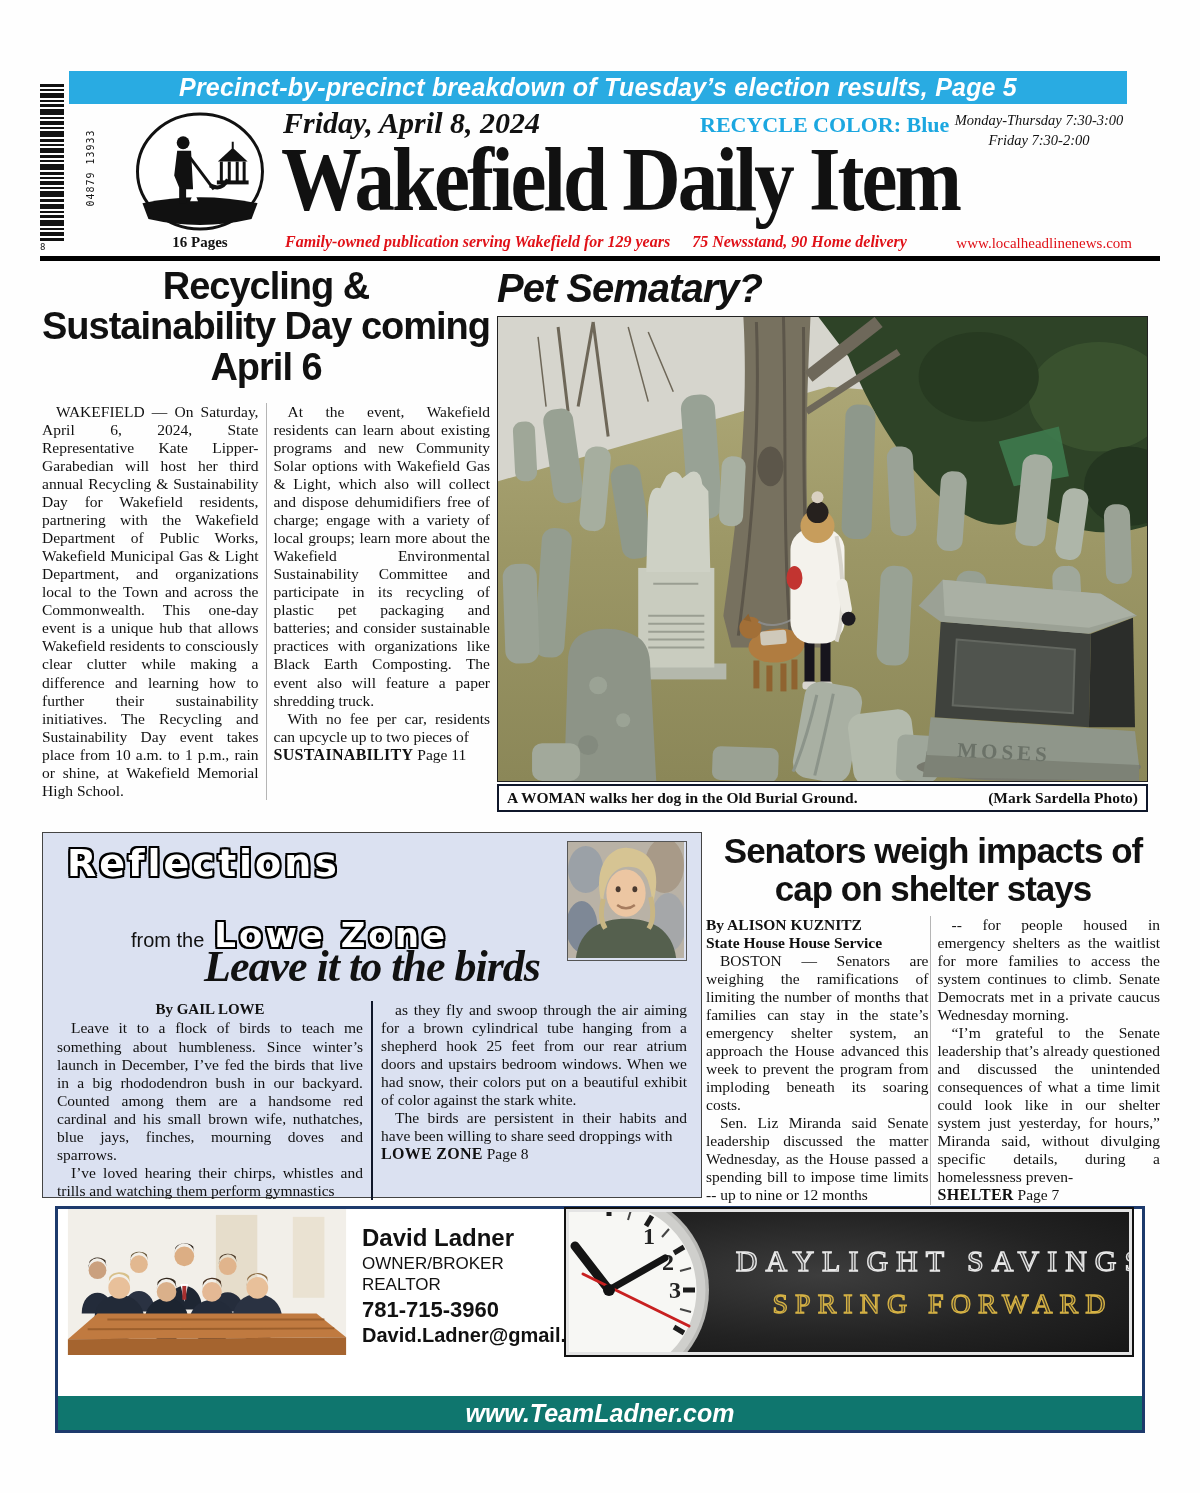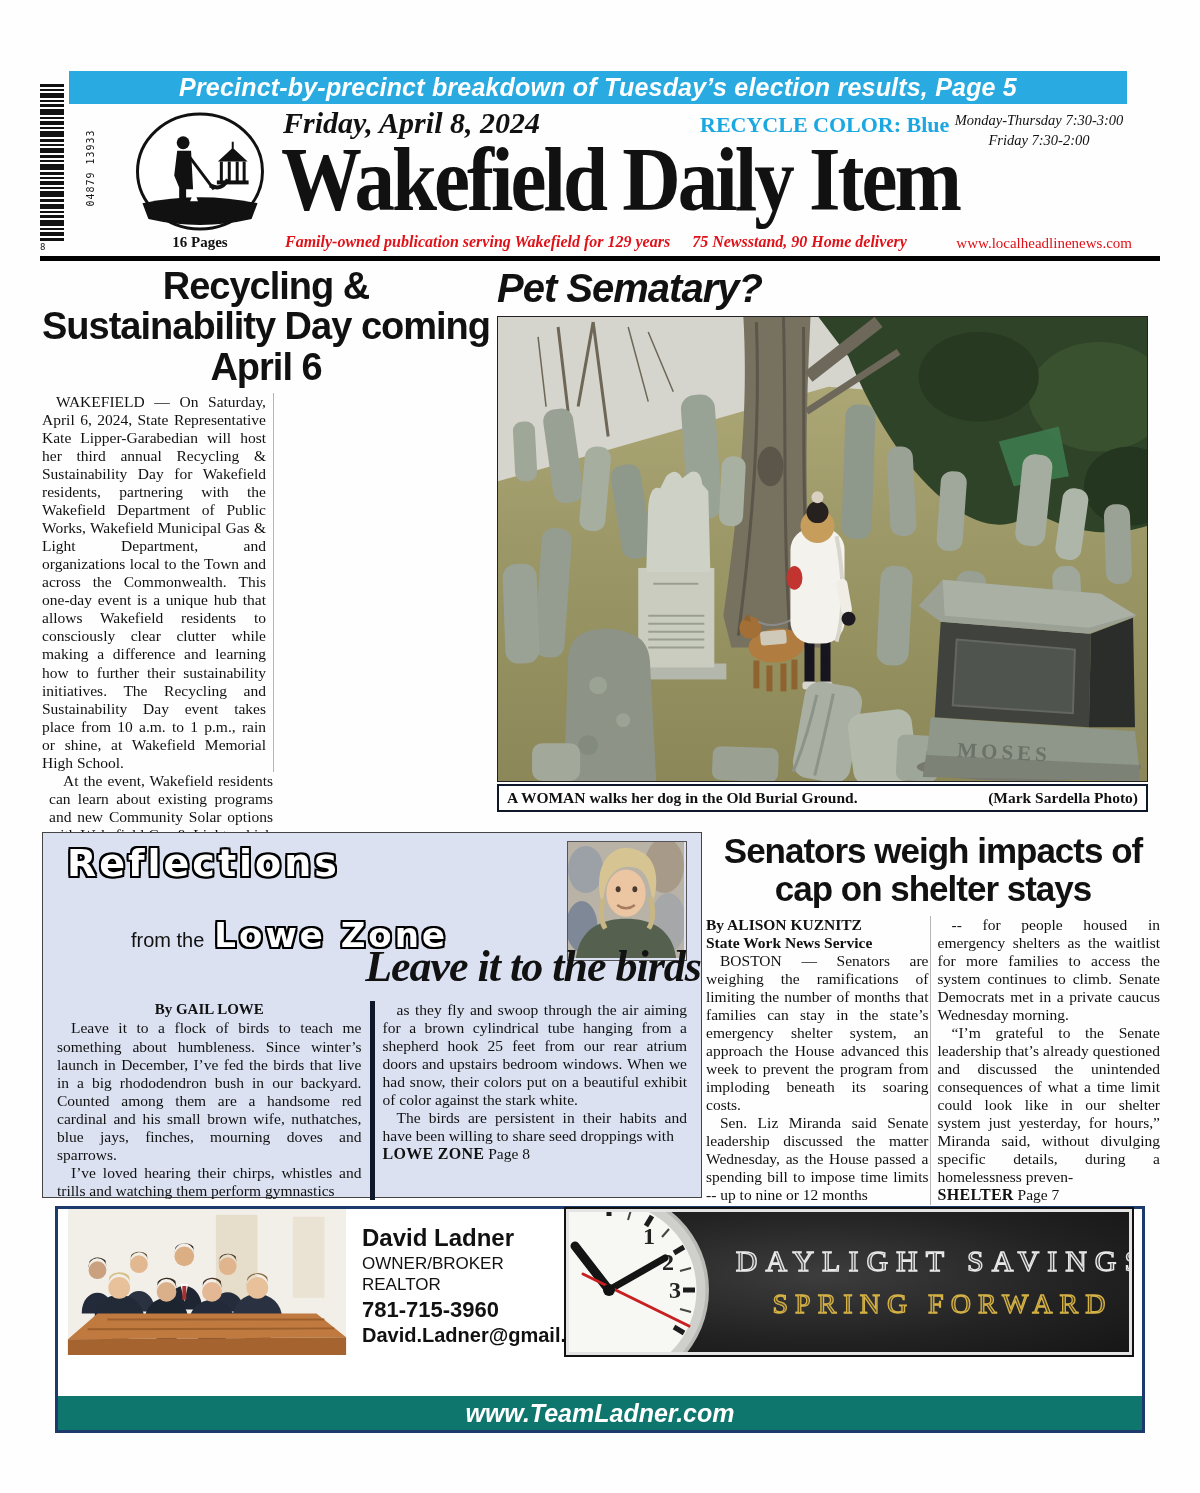--- a/index.html
+++ b/index.html
@@ -30,21 +30,21 @@
   .mast-rule{position:absolute;left:40px;top:256px;width:1120px;height:5px;background:#000;}
   
   .ncol p{margin:0;text-align:justify;text-indent:14px;font-size:15.5px;line-height:1.165;}
   .jump{margin-top:6px;text-align:center;text-indent:0 !important;}
   .jump b{font-size:16px;letter-spacing:.3px;}
   .jump span{font-size:15.5px;}
   
   .art-recycle{position:absolute;left:42px;top:266px;width:448px;}
   .art-recycle h1{margin:0;text-align:center;font-family:"Liberation Sans",sans-serif;font-weight:800;
          font-size:38px;line-height:1.06;letter-spacing:-1px;}
-  .art-recycle .cols{display:flex;margin-top:6px;flex-direction:column;}
+  .art-recycle .cols{display:flex;margin-top:16px;}
   .art-recycle .col{width:50%;}
   .art-recycle .col1{padding-right:7px;border-right:1px solid #b5b5b5;}
   .art-recycle .col2{padding-left:7px;}
   
   .art-pet{position:absolute;left:497px;top:266px;width:651px;}
   .art-pet h2{margin:0;font-family:"Liberation Sans",sans-serif;font-style:italic;font-weight:800;
          font-size:40px;letter-spacing:-1px;}
   .photo-frame{margin-top:5px;width:649px;height:464px;border:1px solid #222;background:#9c9766;overflow:hidden;}
   .photo-frame svg{display:block;width:100%;height:100%;}
   .caption{margin-top:2px;border:2px solid #0f172a;display:flex;justify-content:space-between;
@@ -52,25 +52,25 @@
   
   .lowe{position:absolute;left:42px;top:832px;width:658px;height:364px;background:#dbe1f1;border:1px solid #444;}
   .bubble{font-family:"DejaVu Sans",sans-serif;font-weight:800;color:#fff;letter-spacing:3px;
       text-shadow:-2px -2px 0 #000,2px -2px 0 #000,-2px 2px 0 #000,2px 2px 0 #000,
                   0 -2px 0 #000,0 2px 0 #000,-2px 0 0 #000,2px 0 0 #000;}
   .lowe .b1{position:absolute;left:24px;top:8px;font-size:38px;}
   .lowe .brandrow{position:absolute;left:88px;top:60px;display:flex;align-items:baseline;gap:10px;}
   .lowe .fromthe{font-family:"Liberation Sans",sans-serif;font-size:20px;color:#111;margin-top:36px;}
   .lowe .b2{font-size:34px;}
   .authphoto{position:absolute;right:14px;top:8px;width:118px;height:118px;border:1px solid #555;}
-  .lowe h3{position:absolute;left:0;top:108px;width:100%;margin:0;text-align:right;
+  .lowe h3{position:absolute;left:0;top:108px;width:100%;margin:0;text-align:center;
       font-style:italic;font-weight:700;font-size:44px;letter-spacing:-1px;}
   .lowe .cols{position:absolute;left:14px;right:14px;top:168px;display:flex;}
   .lowe .col{width:50%;}
-  .lowe .col1{padding-right:8px;border-right:5px solid #0f172a;}
+  .lowe .col1{padding-right:8px;border-right:2px solid #0f172a;}
   .lowe .col2{padding-left:8px;}
   .lowe .byline{text-align:center;text-indent:0 !important;font-weight:700;font-size:15px;margin-bottom:1px;}
   
   .art-shelter{position:absolute;left:706px;top:832px;width:454px;}
   .art-shelter h2{margin:0;text-align:center;font-family:"Liberation Sans",sans-serif;font-weight:800;
       font-size:35px;line-height:1.08;letter-spacing:-1px;}
   .art-shelter .cols{display:flex;margin-top:8px;}
   .art-shelter .col{width:50%;}
   .art-shelter .col1{padding-right:1px;border-right:1px solid #b5b5b5;}
   .art-shelter .col2{padding-left:7px;}
@@ -350,21 +350,21 @@
         <p class="jump"><b>LOWE ZONE</b><span> Page 8</span></p>
       </div>
     </div>
   </div>
 
   <div class="art-shelter">
     <h2>Senators weigh impacts of cap on shelter stays</h2>
     <div class="cols ncol">
       <div class="col col1">
         <p class="shel-by">By ALISON KUZNITZ</p>
-        <p class="shel-by">State Work News Service</p>
+        <p class="shel-by">State House House Service</p>
         <p>BOSTON — Senators are weighing the ramifications of limiting the number of months that families can stay in the state’s emergency shelter system, an approach the House advanced this week to prevent the program from imploding beneath its soaring costs.</p>
         <p>Sen. Liz Miranda said Senate leadership discussed the matter Wednesday, as the House passed a spending bill to impose time limits -- up to nine or 12 months</p>
       </div>
       <div class="col col2">
         <p>-- for people housed in emergency shelters as the waitlist for more families to access the system continues to climb. Senate Democrats met in a private caucus Wednesday morning.</p>
         <p>“I’m grateful to the Senate leadership that’s already questioned and discussed the unintended consequences of what a time limit could look like in our shelter system just yesterday, for hours,” Miranda said, without divulging specific details, during a homelessness preven-</p>
         <p class="jump"><b>SHELTER</b><span> Page 7</span></p>
       </div>
     </div>
   </div>

